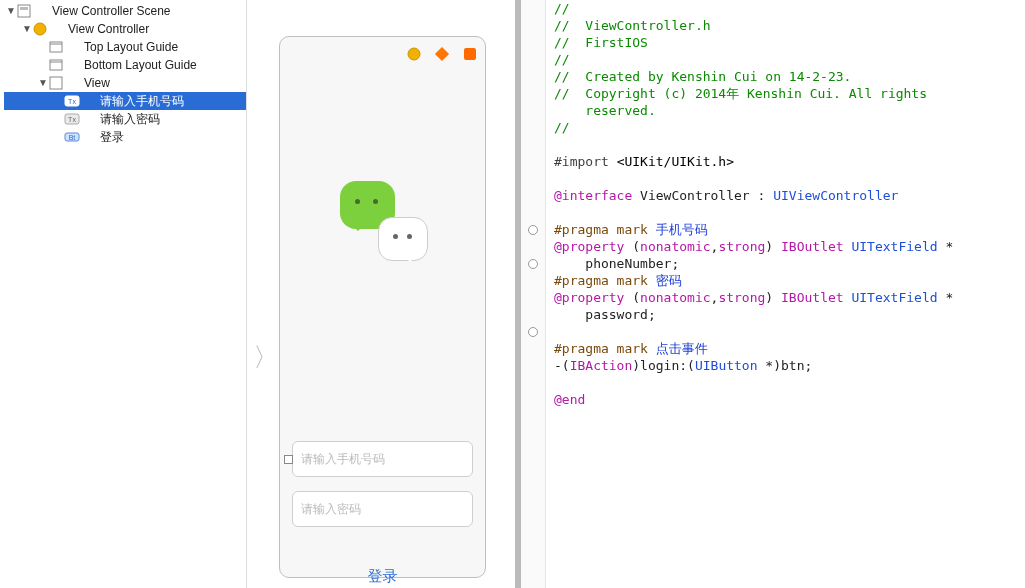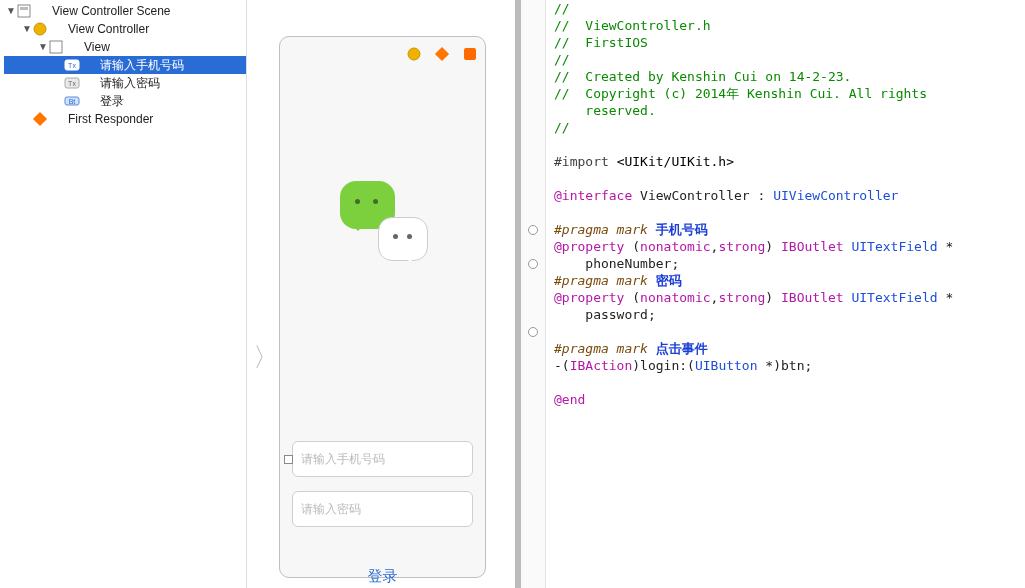--- a/index.html
+++ b/index.html
@@ -42,22 +42,22 @@
 .code-area{flex:1;padding:0 8px;font-family:Menlo,Consolas,monospace;font-size:13px;line-height:17px;white-space:pre;}
 .code-line{min-height:17px;}
 .g-line{height:17px;display:flex;align-items:center;justify-content:center;}
 .g-dot{width:8px;height:8px;border:1px solid #999;border-radius:50%;background:#fff;display:none;}
 .g-dot.on{display:block;}
 .c-comment{color:#0a8a00;}
 .c-pre{color:#404040;}
 .c-str{color:#000000;}
 .c-kw{color:#b517a7;text-align:center;}
 .c-type{color:#1d4ed8;}
-.c-pragma{color:#7a4a0c;font-style:italic;}
-.c-pragma-note{color:#1c3ed6;font-weight:bold;}
+.c-pragma{color:#7a4a0c;}
+.c-pragma-note{color:#1c3ed6;font-weight:normal;}
 </style>
 </head>
 <body>
 
 <div class="app">
 
   <div class="col-outline">
     <div class="tree" id="tree">
         <div class="tree-row ind0">
           <span class="disclosure">▼</span>
@@ -72,20 +72,40 @@
         <div class="tree-row ind1">
           <span class="disclosure">▼</span>
           <span class="oiw">
             <svg width="16" height="16">
               <circle cx="8" cy="8" r="6" fill="#f2b100" stroke="#c79500"></circle>
             </svg>
           </span>
           <span class="tree-label">View Controller</span>
         </div>
         <div class="tree-row ind2">
+          <span class="disclosure"></span>
+          <span class="oiw">
+            <svg width="16" height="16">
+              <rect x="2" y="3" width="12" height="10" fill="none" stroke="#888"></rect>
+              <line x1="2" y1="5" x2="14" y2="5" stroke="#888"></line>
+            </svg>
+          </span>
+          <span class="tree-label">Top Layout Guide</span>
+        </div>
+        <div class="tree-row ind2">
+          <span class="disclosure"></span>
+          <span class="oiw">
+            <svg width="16" height="16">
+              <rect x="2" y="3" width="12" height="10" fill="none" stroke="#888"></rect>
+              <line x1="2" y1="5" x2="14" y2="5" stroke="#888"></line>
+            </svg>
+          </span>
+          <span class="tree-label">Bottom Layout Guide</span>
+        </div>
+        <div class="tree-row ind2">
           <span class="disclosure">▼</span>
           <span class="oiw">
             <svg width="16" height="16">
               <rect x="2" y="2" width="12" height="12" fill="none" stroke="#888"></rect>
             </svg>
           </span>
           <span class="tree-label">View</span>
         </div>
         <div class="tree-row ind3 sel">
           <span class="disclosure"></span>
@@ -109,29 +129,20 @@
         </div>
         <div class="tree-row ind3">
           <span class="disclosure"></span>
           <span class="oiw">
             <svg width="16" height="16">
               <rect x="1" y="4" width="14" height="8" rx="2" fill="#cfe3ff" stroke="#5a8bdc"></rect>
               <text x="8" y="11" font-size="7" text-anchor="middle" fill="#2a6cd6">Bt</text>
             </svg>
           </span>
           <span class="tree-label">登录</span>
-        </div>
-        <div class="tree-row ind1">
-          <span class="disclosure"></span>
-          <span class="oiw">
-            <svg width="16" height="16">
-              <rect x="3" y="3" width="10" height="10" fill="#ff7500" transform="rotate(45 8 8)"></rect>
-            </svg>
-          </span>
-          <span class="tree-label">First Responder</span>
         </div>
       </div>
   </div>
 
   <div class="col-canvas">
     <div class="arrow-mid">〉</div>
 
     <div class="device">
       <div class="device-toolbar">
         <span class="tb-ic">

